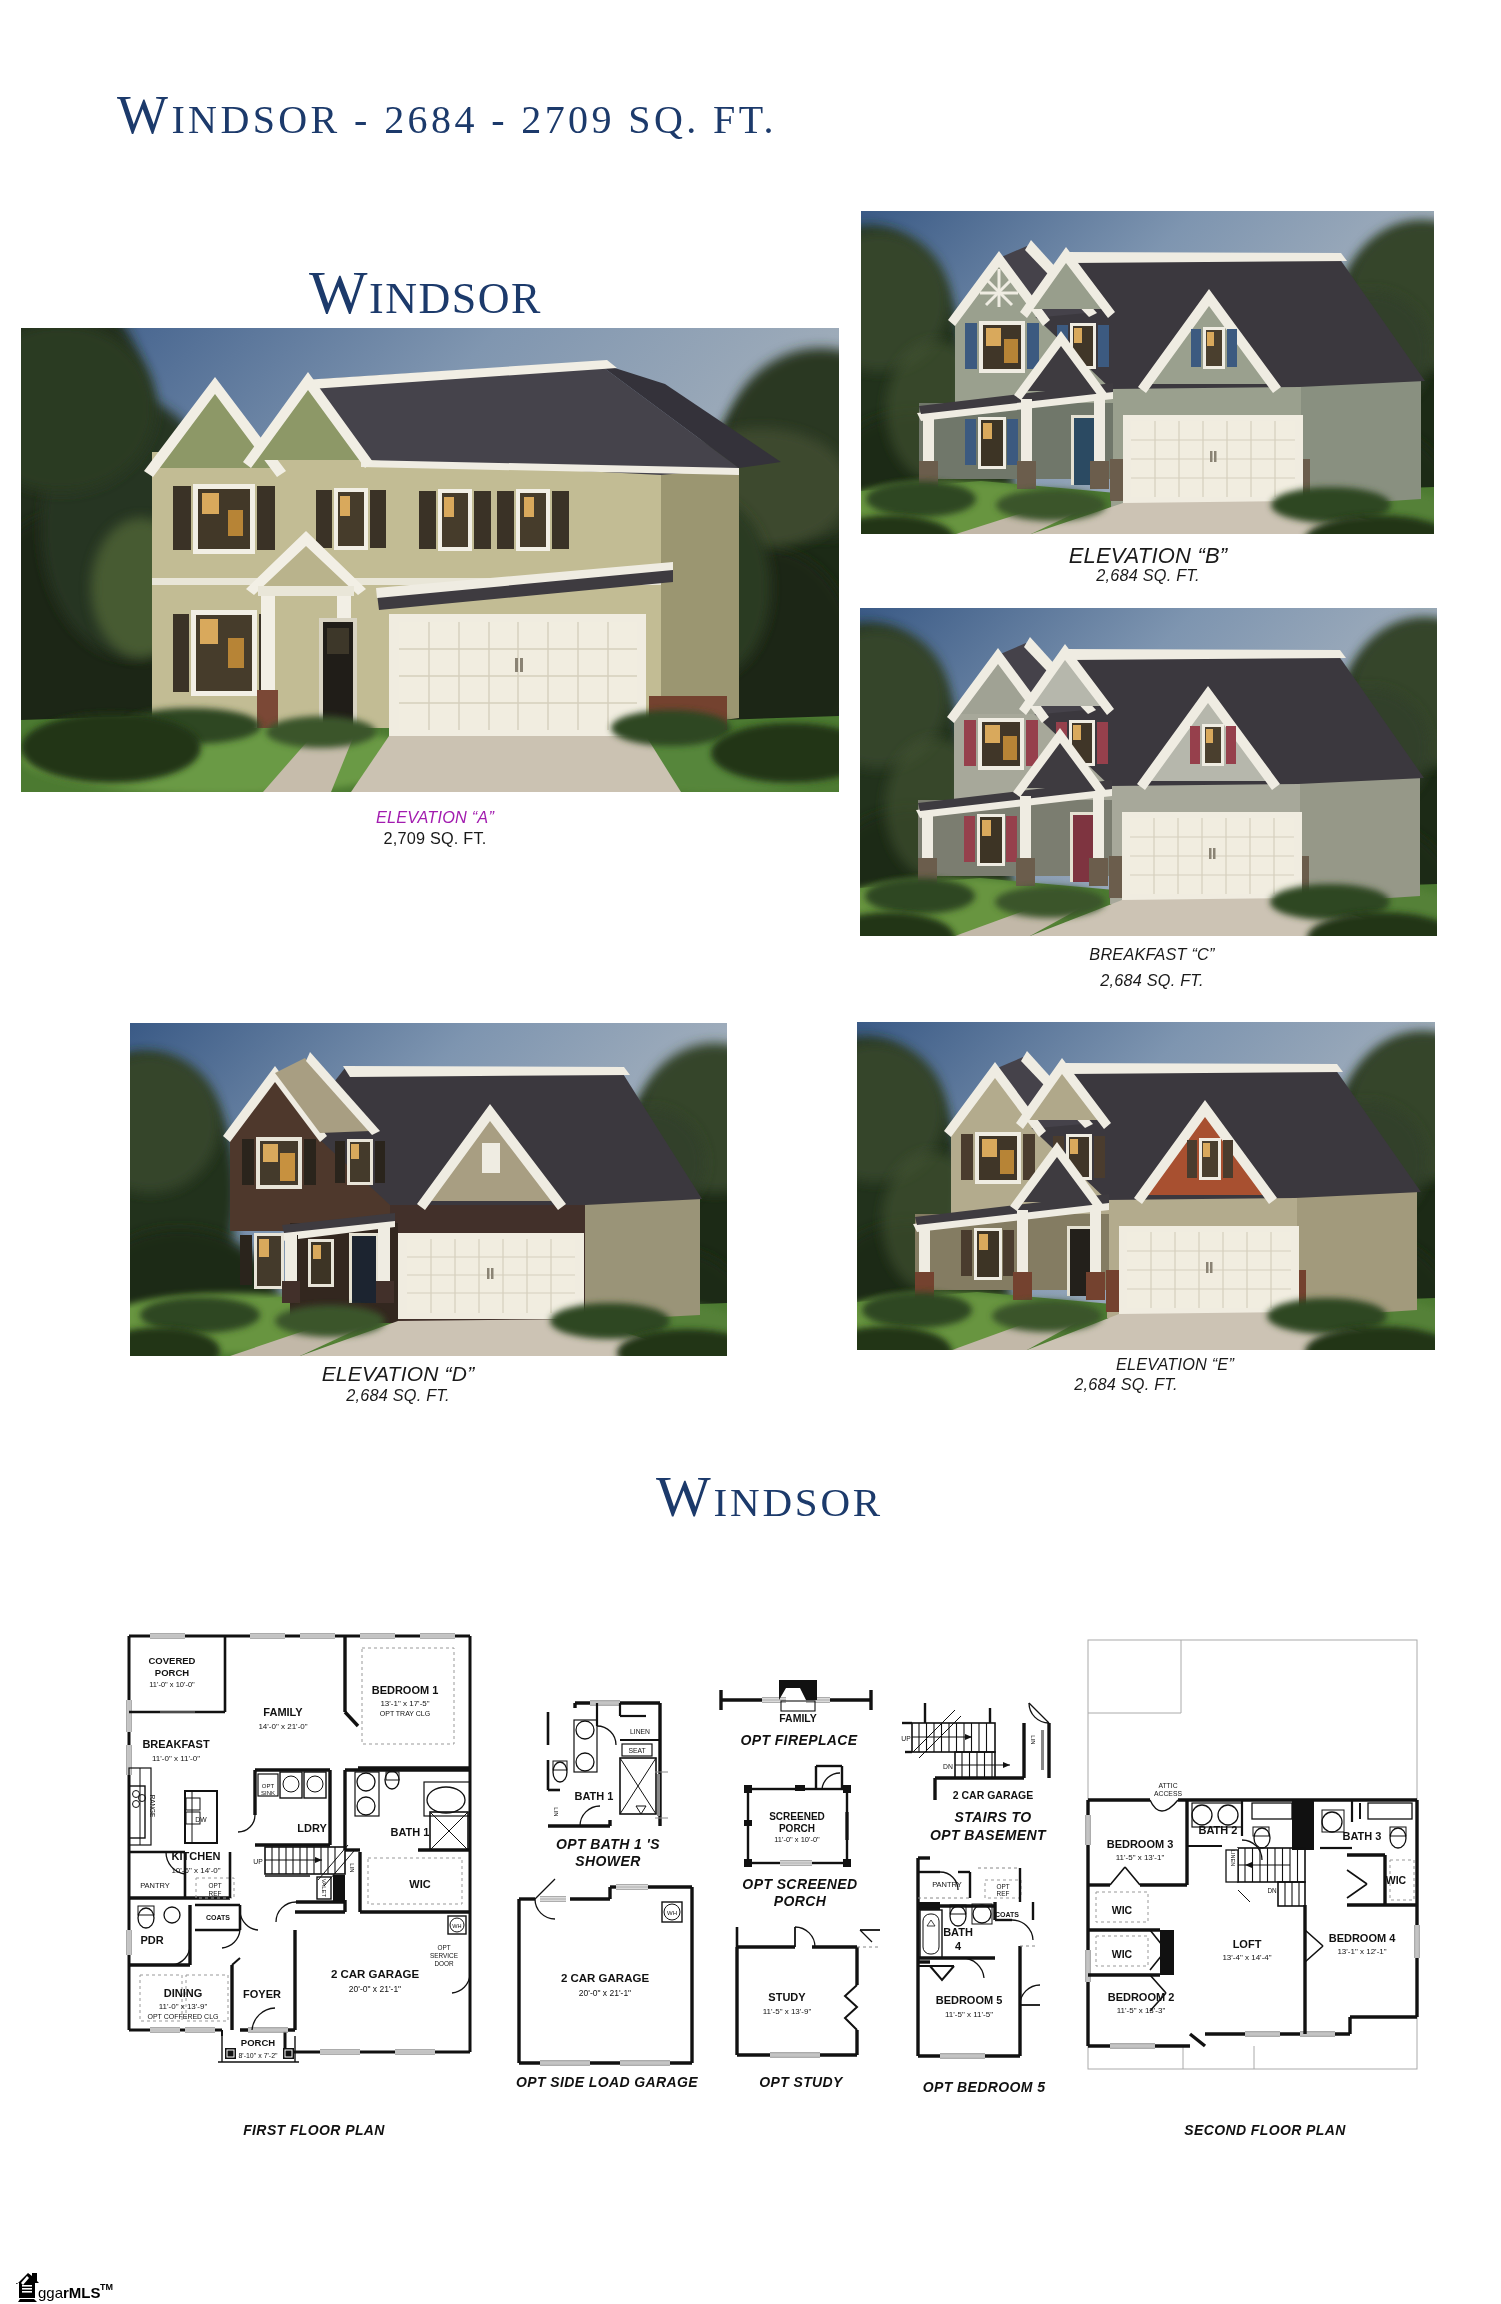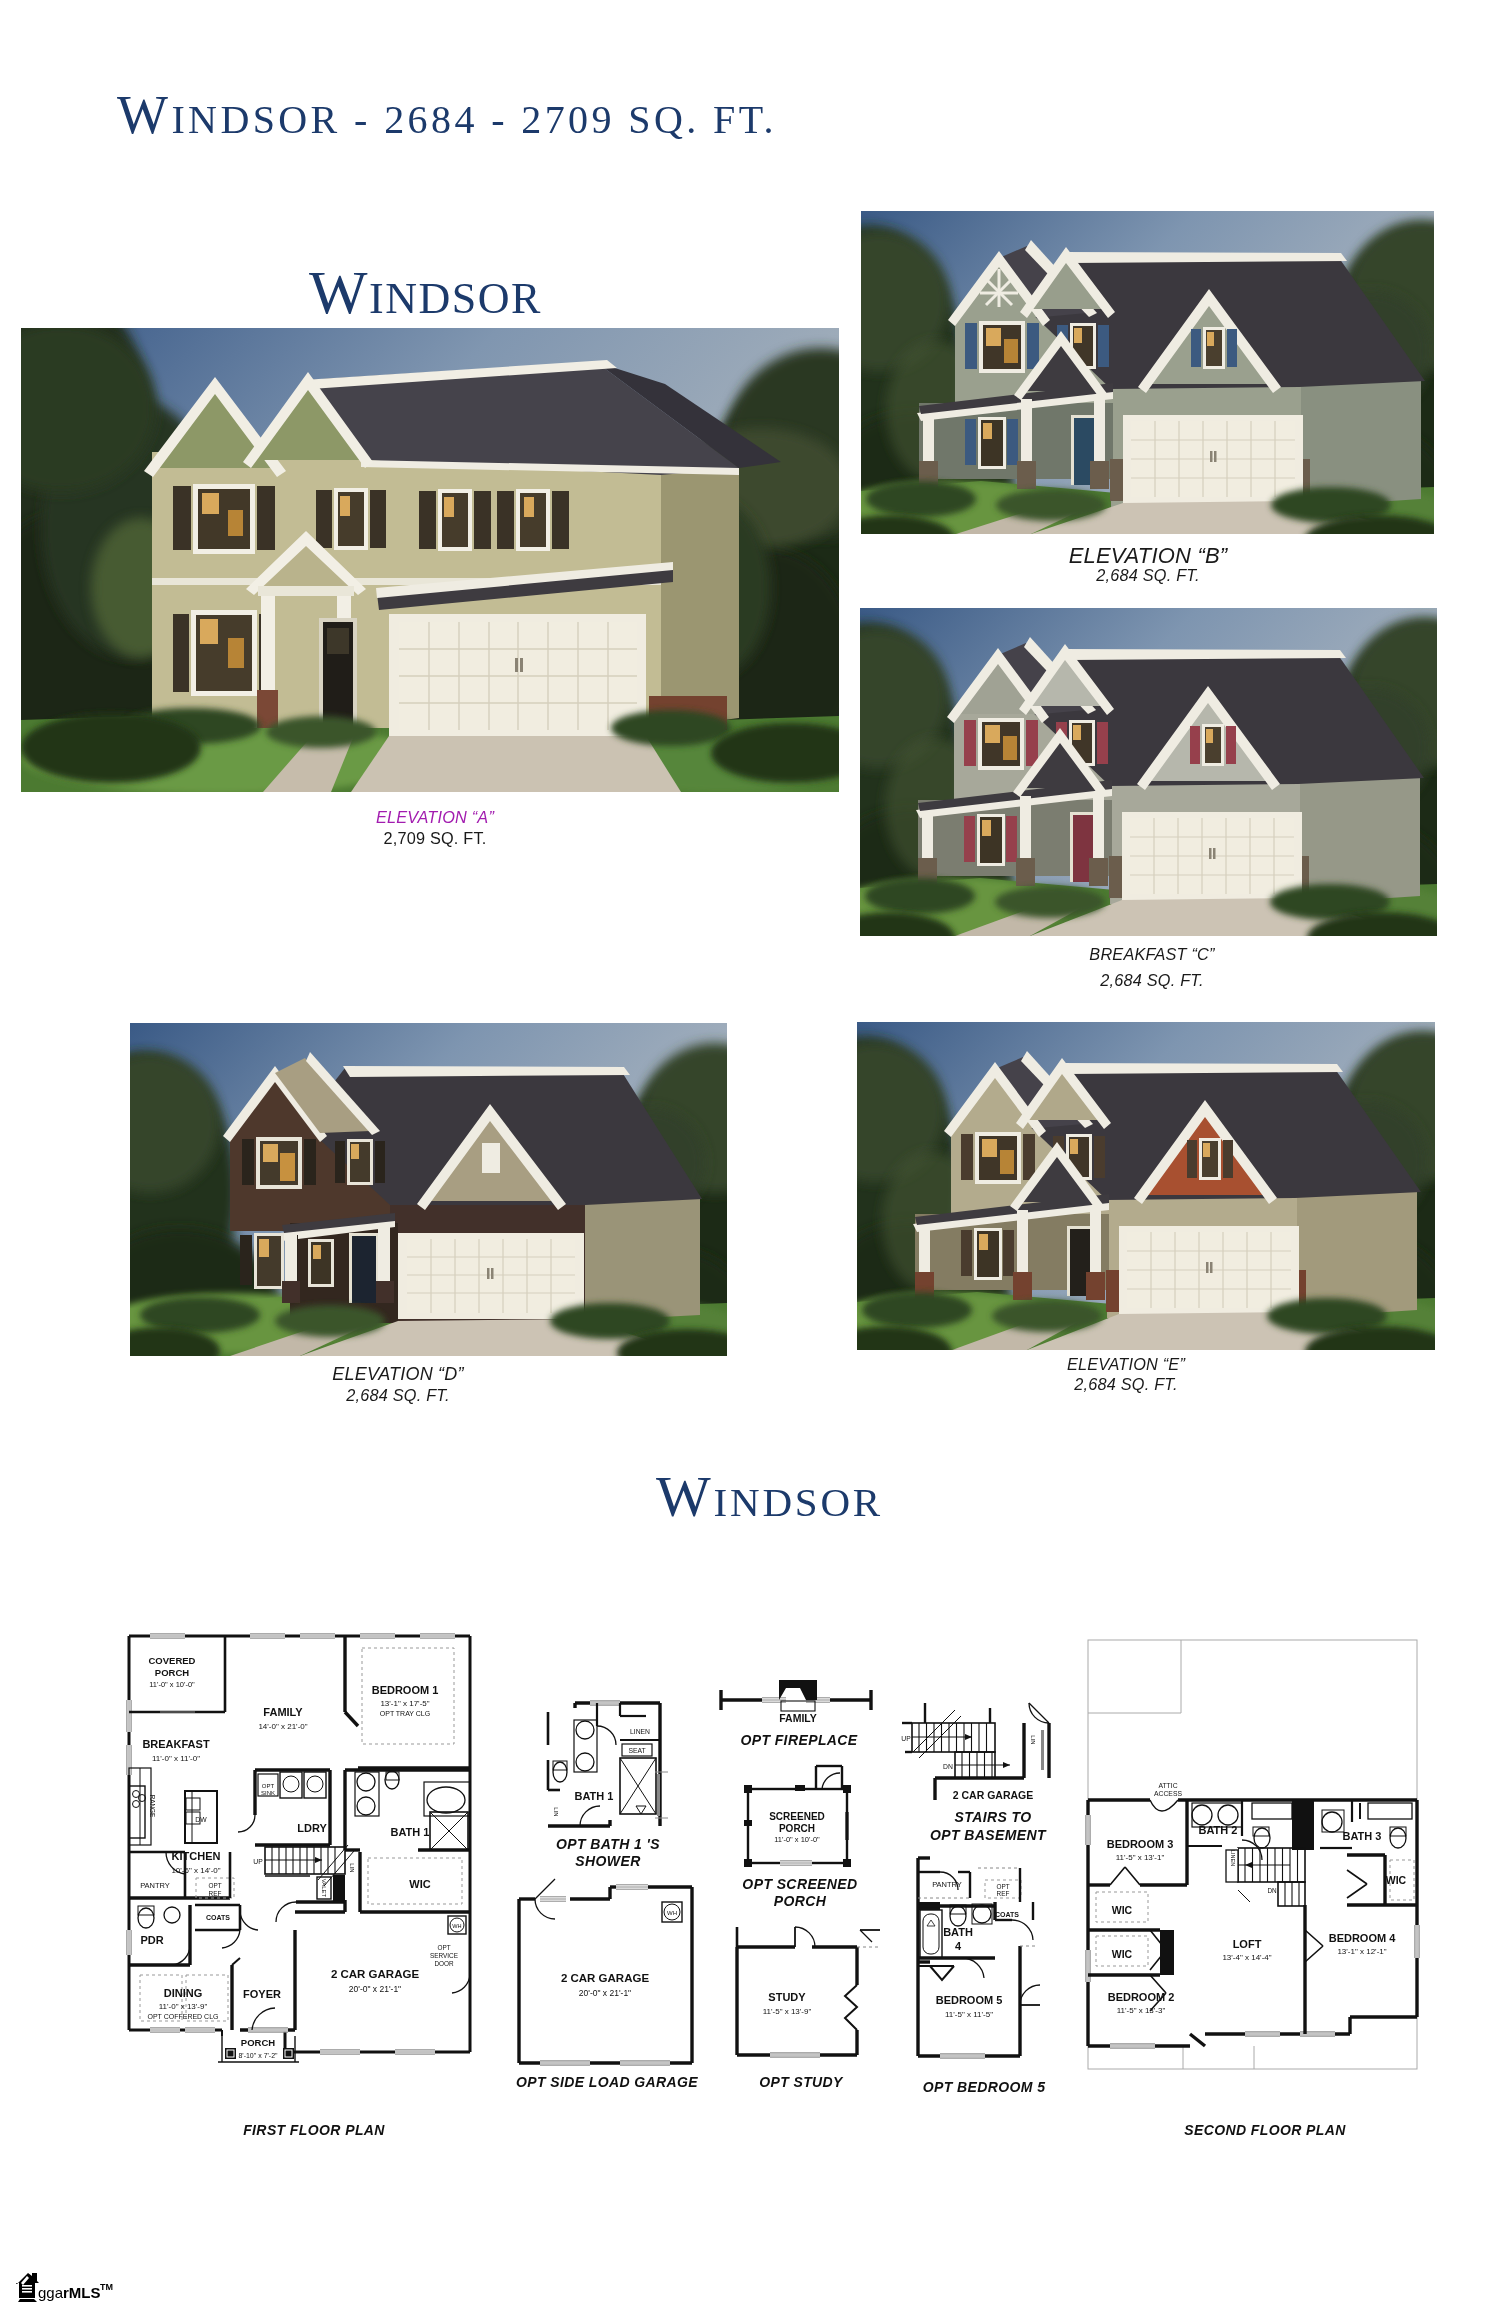--- a/index.html
+++ b/index.html
@@ -590,23 +590,23 @@
     <ellipse cx="470" cy="294" rx="60" ry="18" fill="#2f4722" opacity="1" filter="url(#geb2)"></ellipse>
     <ellipse cx="523" cy="330" rx="75" ry="26" fill="#223618" opacity="1" filter="url(#geb2)"></ellipse>
     <ellipse cx="30" cy="330" rx="65" ry="26" fill="#223618" opacity="1" filter="url(#geb2)"></ellipse>
   </svg>
 <div style="position:absolute;transform:translate(-50%,-50%);font-style:italic;color:#a21caf;font-size:16.3px;white-space:nowrap;letter-spacing:0.2px;left:435px;top:817px">ELEVATION “A”</div>
 <div style="position:absolute;transform:translate(-50%,-50%);color:#1a1a1a;font-size:16.3px;white-space:nowrap;letter-spacing:0.2px;left:435px;top:838px">2,709 SQ. FT.</div>
 <div style="position:absolute;transform:translate(-50%,-50%);font-style:italic;color:#1a1a1a;font-size:22px;white-space:nowrap;letter-spacing:0.2px;left:1148px;top:556px">ELEVATION “B”</div>
 <div style="position:absolute;transform:translate(-50%,-50%);font-style:italic;color:#1a1a1a;font-size:16.3px;white-space:nowrap;letter-spacing:0.2px;left:1148px;top:575px">2,684 SQ. FT.</div>
 <div style="position:absolute;transform:translate(-50%,-50%);font-style:italic;color:#1a1a1a;font-size:16.3px;white-space:nowrap;letter-spacing:0.2px;left:1152px;top:954px">BREAKFAST “C”</div>
 <div style="position:absolute;transform:translate(-50%,-50%);font-style:italic;color:#1a1a1a;font-size:16.3px;white-space:nowrap;letter-spacing:0.2px;left:1152px;top:980px">2,684 SQ. FT.</div>
-<div style="position:absolute;transform:translate(-50%,-50%);font-style:italic;color:#1a1a1a;font-size:18px;white-space:nowrap;letter-spacing:0.2px;left:398px;top:1374px">ELEVATION “D”</div>
+<div style="position:absolute;transform:translate(-50%,-50%);font-style:italic;color:#1a1a1a;font-size:21px;white-space:nowrap;letter-spacing:0.2px;left:398px;top:1374px">ELEVATION “D”</div>
 <div style="position:absolute;transform:translate(-50%,-50%);font-style:italic;color:#1a1a1a;font-size:16.3px;white-space:nowrap;letter-spacing:0.2px;left:398px;top:1395px">2,684 SQ. FT.</div>
-<div style="position:absolute;transform:translate(-50%,-50%);font-style:italic;color:#1a1a1a;font-size:16.3px;white-space:nowrap;letter-spacing:0.2px;left:1126px;top:1364px">ELEVATION “E”</div>
+<div style="position:absolute;transform:translate(-50%,-50%);font-style:italic;color:#1a1a1a;font-size:16.3px;white-space:nowrap;letter-spacing:0.2px;left:1175px;top:1364px">ELEVATION “E”</div>
 <div style="position:absolute;transform:translate(-50%,-50%);font-style:italic;color:#1a1a1a;font-size:16.3px;white-space:nowrap;letter-spacing:0.2px;left:1126px;top:1384px">2,684 SQ. FT.</div>
 <svg style="position:absolute;left:0;top:1560px" width="1501" height="640" viewBox="0 1560 1501 640" font-family="Liberation Sans,sans-serif">
     <line x1="129" y1="1636" x2="345" y2="1636" stroke="#111" stroke-width="3"></line>
     <line x1="345" y1="1636" x2="470" y2="1636" stroke="#111" stroke-width="3"></line>
     <line x1="129" y1="1636" x2="129" y2="2030" stroke="#111" stroke-width="3"></line>
     <line x1="470" y1="1636" x2="470" y2="2052" stroke="#111" stroke-width="3"></line>
     <line x1="285" y1="2052" x2="470" y2="2052" stroke="#111" stroke-width="3"></line>
     <line x1="129" y1="2030" x2="222" y2="2030" stroke="#111" stroke-width="3"></line>
     <line x1="222" y1="2030" x2="222" y2="2036" stroke="#111" stroke-width="2"></line>
     <line x1="285" y1="2030" x2="285" y2="2052" stroke="#111" stroke-width="3"></line>

